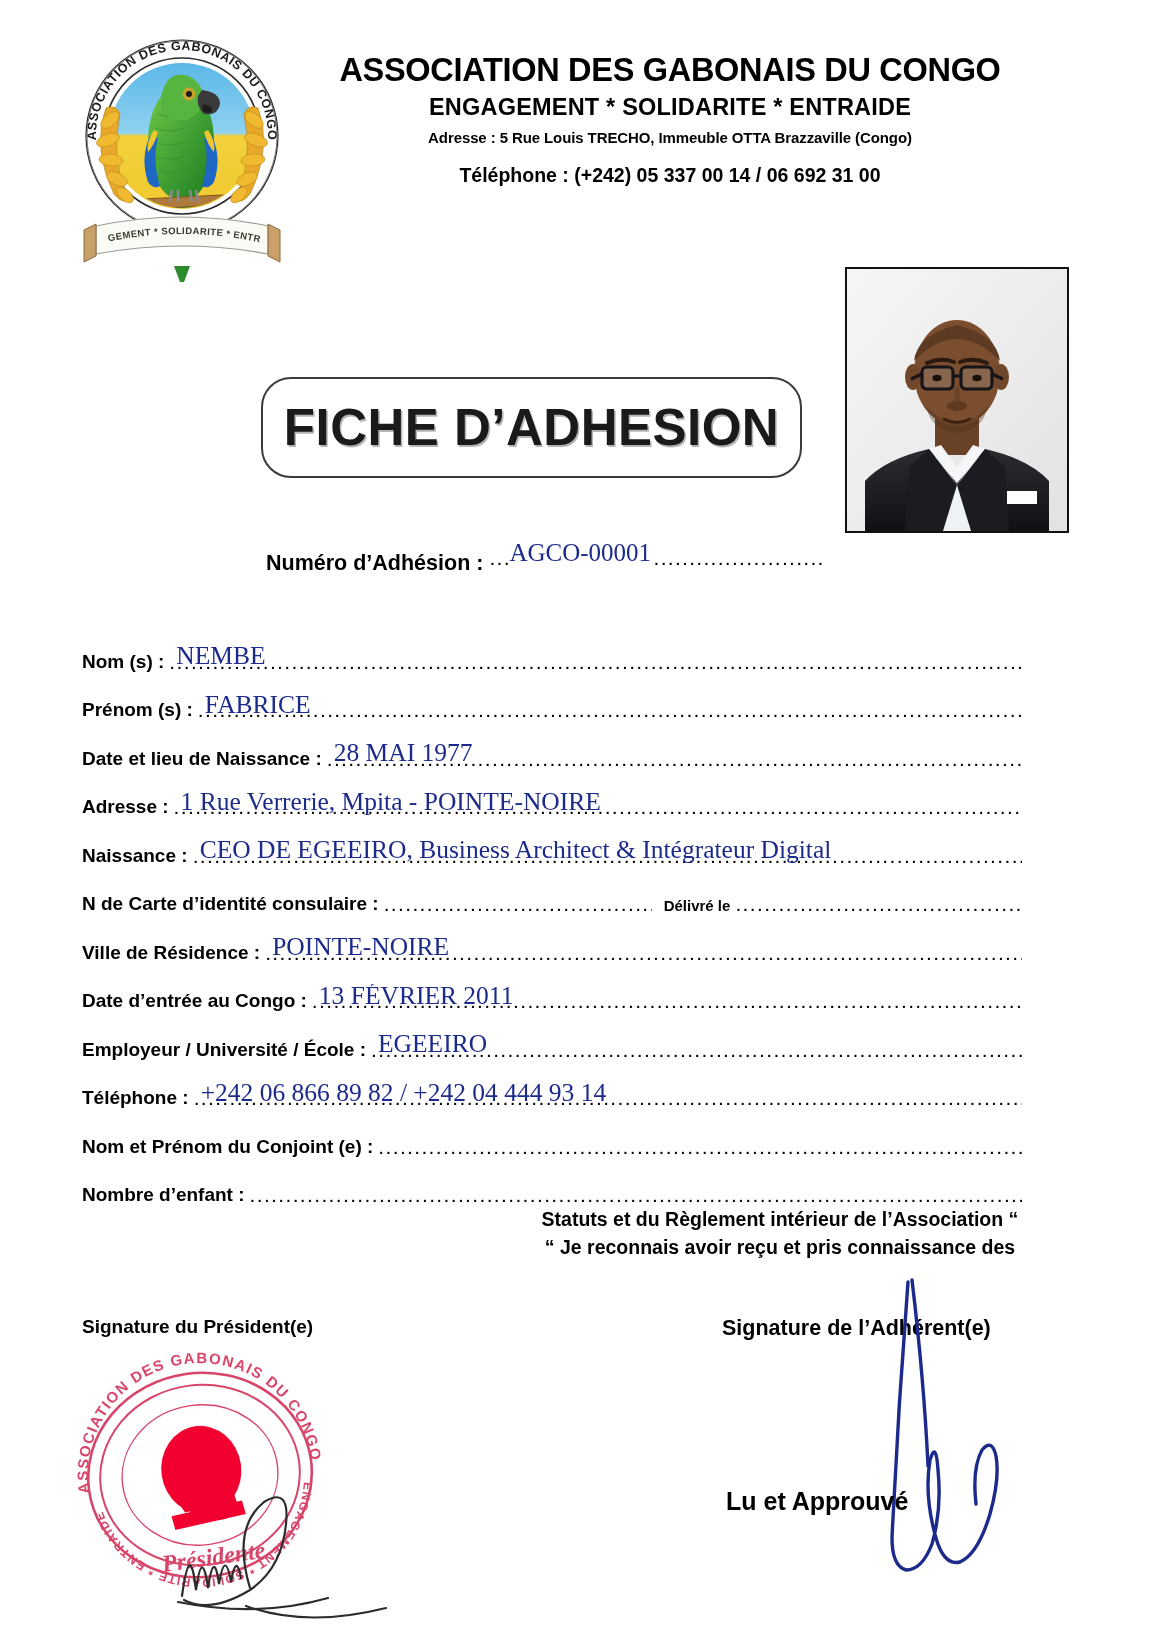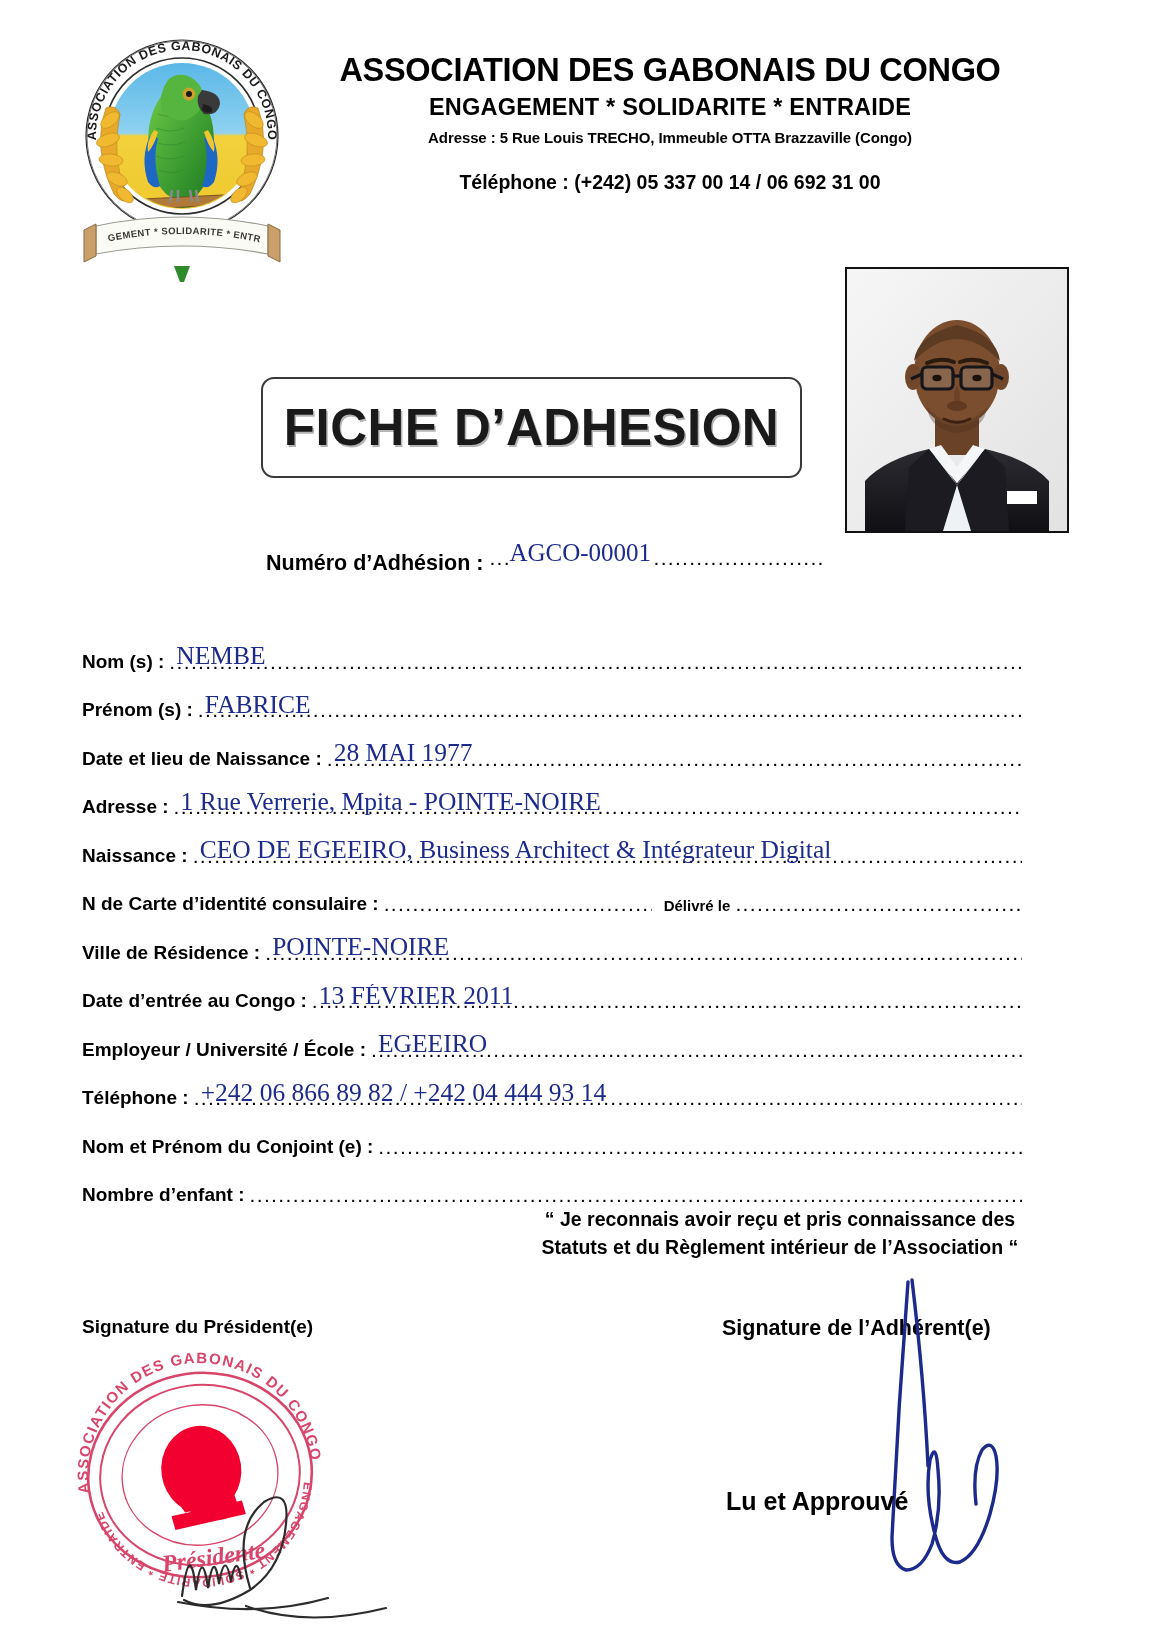--- a/index.html
+++ b/index.html
@@ -51,42 +51,42 @@
   .org-address {
     font-size: 15px;
     font-weight: bold;
     margin-top: 8px;
     letter-spacing: -0.1px;
     white-space: nowrap;
   }
   .org-phone {
     font-size: 19.5px;
     font-weight: bold;
-    margin-top: 25px;
+    margin-top: 18px;
     white-space: nowrap;
   }
   .org-phone .pfx { font-weight: bold; }
 
   
   .photo-frame {
     position: absolute;
     left: 845px; top: 267px;
     width: 220px; height: 262px;
     border: 2px solid #111;
     overflow: hidden;
     background: #ffffff;
   }
 
   
   .title-box {
     position: absolute;
     left: 261px; top: 377px;
     width: 537px; height: 97px;
     border: 2.5px solid #3a3a3a;
-    border-radius: 13px;
+    border-radius: 30px;
     background: #fff;
     display: flex;
     align-items: center;
     justify-content: center;
   }
   .title-box .title-text {
     font-size: 51px;
     font-weight: bold;
     letter-spacing: 0.5px;
     color: #1a1a1a;
@@ -533,22 +533,22 @@
     <span class="f-label">Nombre d’enfant :</span>
     <span class="f-fill">
       <span class="dots">......................................................................................................................................................................................................</span>
       <span class="val"></span>
     </span>
   </div>
 
 </div>
 
 <div class="declaration">
+  <div>Statuts et du Règlement intérieur de l’Association “</div>
   <div>“ Je reconnais avoir reçu et pris connaissance des</div>
-  <div>Statuts et du Règlement intérieur de l’Association “</div>
 </div>
 
 <div class="sig-pres-label">Signature du Président(e)</div>
 <div class="sig-adh-label">Signature de l’Adhérent(e)</div>
 
 <div class="stamp-wrap">
   <svg viewBox="0 0 320 290" width="320" height="290">
     <defs>
       <path id="stampOuterTop" d="M130,145 m -112,0 a 112,112 0 1 1 224,0"></path>
       <path id="stampOuterBot" d="M130,145 m 104,0 a 104,104 0 1 1 -208,0"></path>

